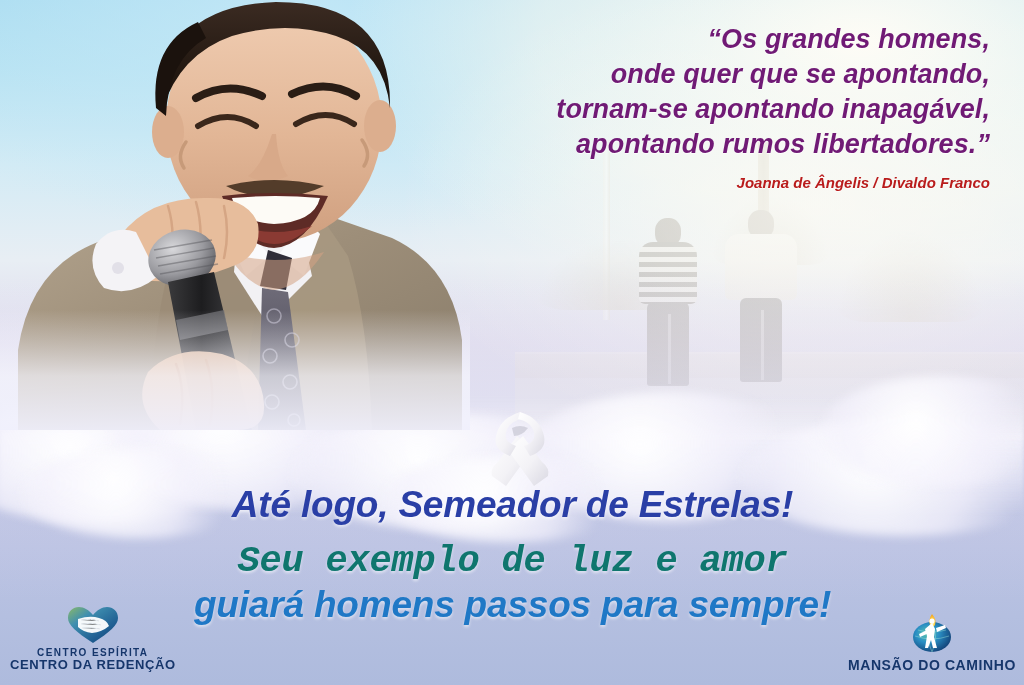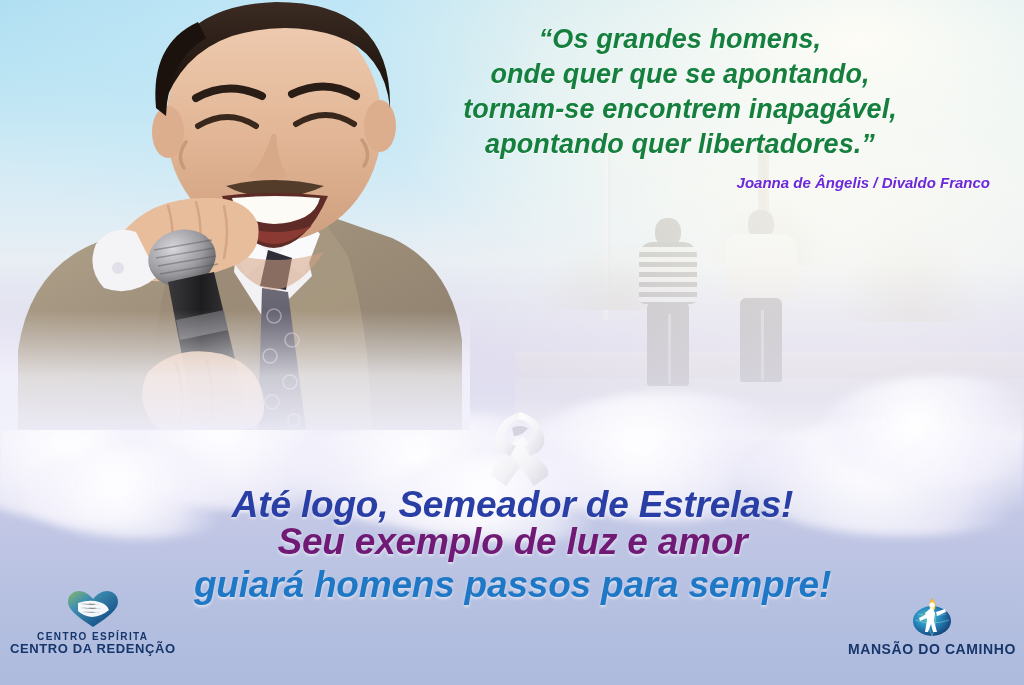--- a/index.html
+++ b/index.html
@@ -120,30 +120,29 @@
   }
 
   
   .quote{
     position:absolute; right:34px; top:22px; width:620px;
     text-align:right;
   }
   .quote-line{
     font-style:italic; font-weight:bold;
     font-size:27px; line-height:35px;
-    color:#15803d;
+    color:#701a75;
     letter-spacing:.1px;
     white-space:nowrap;
     text-shadow:0 1px 1px rgba(255,255,255,.85);
-    text-align:center;
   }
   .quote-author{
     margin-top:12px;
     font-style:italic; font-weight:bold;
-    font-size:15px; color:#6d28d9;
+    font-size:15px; color:#b91c1c;
     text-shadow:0 1px 1px rgba(255,255,255,.8);
   }
 
   
   .ribbon{
     position:absolute; left:480px; top:406px; width:78px; height:82px;
   }
   .ribbon svg{ display:block; width:100%; height:100%; }
 
   
@@ -151,26 +150,26 @@
     position:absolute; left:1px; right:0; top:486px;
     text-align:center;
   }
   .hl{
     font-style:italic; font-weight:bold;
     letter-spacing:-.2px;
     line-height:1.0;
     text-shadow:0 2px 3px rgba(255,255,255,.55);
   }
   .hl-1{ font-size:37px; color:#2a3fa6; }
-  .hl-2{ font-size:37px; color:#701a75; margin-top:0; }
+  .hl-2{ font-size:37px; color:#0f766e; margin-top:20px;font-family:Liberation Mono, monospace; }
   .hl-3{ font-size:37px; color:#1f78c6; margin-top:6px; }
 
   
   .logo{
-    position:absolute; bottom:28px;
+    position:absolute; bottom:12px;
     display:flex; flex-direction:column; align-items:center;
   }
   .logo-left{ left:10px; }
   .logo-right{ right:8px; }
   .logo-mark{ width:54px; height:38px; }
   .logo-mark.globe{ width:44px; height:42px; }
   .logo-mark svg{ display:block; width:100%; height:100%; }
   .logo-text{
     margin-top:3px; text-align:center; color:#16366b;
     font-weight:bold; letter-spacing:.7px; line-height:1.15;
@@ -337,22 +336,22 @@
           <path d="M176 364 Q186 390 180 424"></path>
           <path d="M206 360 Q216 388 210 424"></path>
         </g>
       </g>
     </svg>
   </div>
 
   <div class="quote">
     <div class="quote-line">“Os grandes homens,</div>
     <div class="quote-line">onde quer que se apontando,</div>
-    <div class="quote-line">tornam-se encontrem inapagável,</div>
-    <div class="quote-line">apontando quer libertadores.”</div>
+    <div class="quote-line">tornam-se apontando inapagável,</div>
+    <div class="quote-line">apontando rumos libertadores.”</div>
     <div class="quote-author">Joanna de Ângelis / Divaldo Franco</div>
   </div>
 
   <div class="ribbon">
     <svg viewBox="0 0 78 82" xmlns="http://www.w3.org/2000/svg" aria-hidden="true">
       <defs>
         <linearGradient id="rib" x1="0" y1="0" x2="1" y2="1">
           <stop offset="0%" stop-color="#ffffff"></stop>
           <stop offset="55%" stop-color="#f3f2f6"></stop>
           <stop offset="100%" stop-color="#d9d8e2"></stop>

